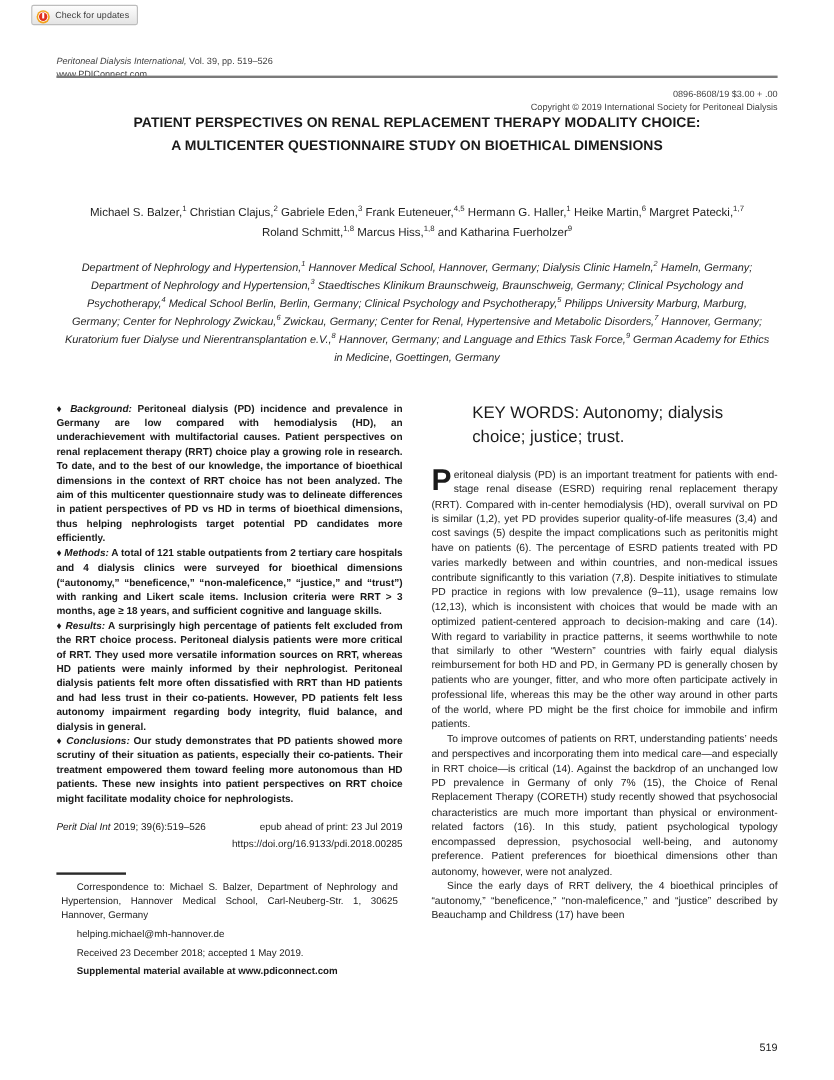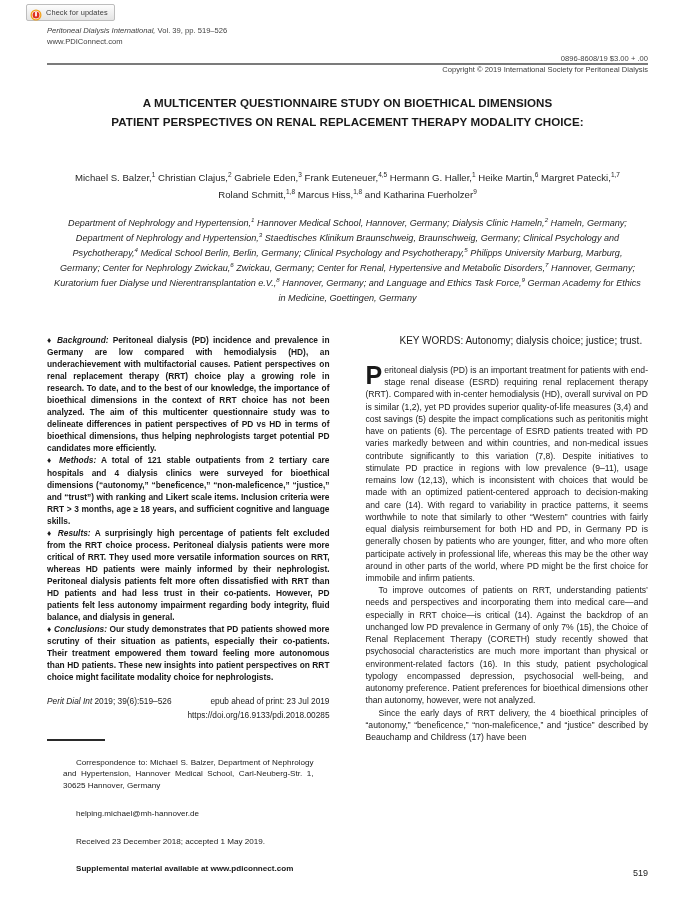--- a/index.html
+++ b/index.html
@@ -43,21 +43,21 @@
     letter-spacing: .1px;
     white-space: nowrap;
     line-height: 1;
   }
 
   
   .jhead {
     position: absolute;
     left: 47px;
     right: 47px;
-    top: 26px;
+    top: 46px;
     display: flex;
     justify-content: space-between;
     align-items: flex-start;
   }
   .jhead .left, .jhead .right {
     font-size: 7.6px;
     line-height: 1.42;
     color: #3f3f3f;
   }
   .jhead .right { text-align: right; margin-top: 28px; }
@@ -116,21 +116,21 @@
   }
 
   
   .cols {
     position: absolute;
     left: 47px;
     right: 47px;
     top: 334px;
     bottom: 28px;
     display: flex;
-    gap: 36px;
+    gap: 24px;
   }
   .col { width: 289px; position: relative; }
 
   .abs-p {
     font-size: 8.35px;
     line-height: 1.445;
     font-weight: bold;
     text-align: justify;
     margin: 0 0 0 0;
     color: #1a1a1a;
@@ -154,28 +154,28 @@
     height: 1.4px;
     background: #2a2a2a;
     margin: 18px 0 5px 0;
   }
   .footnote {
     font-size: 8.1px;
     line-height: 1.45;
     text-align: justify;
     color: #1a1a1a;
   }
-  .footnote p { margin: 16px; }
+  .footnote p { margin: 4px; }
   .footnote .indent { text-indent: 13px; }
   .footnote .sub { padding-left: 13px; }
   .footnote .bold { font-weight: bold; }
 
   
   .keywords {
-    font-size: 10px;
+    font-size: 14px;
     line-height: 1.4;
     color: #1a1a1a;
     margin: 0 0 16px 18px;
     padding-left: 16px;
   }
   .body-p {
     font-size: 8.6px;
     line-height: 1.425;
     text-align: justify;
     margin: 0;
@@ -225,22 +225,22 @@
       <div>www.PDIConnect.com</div>
     </div>
     <div class="right">
       <div>0896-8608/19 $3.00 + .00</div>
       <div>Copyright © 2019  International Society for Peritoneal Dialysis</div>
     </div>
   </div>
   <div class="rule"></div>
 
   <div class="title">
+    <div>PATIENT PERSPECTIVES ON RENAL REPLACEMENT THERAPY MODALITY CHOICE:</div>
     <div>A MULTICENTER QUESTIONNAIRE STUDY ON BIOETHICAL DIMENSIONS</div>
-    <div>PATIENT PERSPECTIVES ON RENAL REPLACEMENT THERAPY MODALITY CHOICE:</div>
   </div>
 
   <div class="authors">Michael S. Balzer,<sup>1</sup> Christian Clajus,<sup>2</sup> Gabriele Eden,<sup>3</sup> Frank Euteneuer,<sup>4,5</sup> Hermann G. Haller,<sup>1</sup> Heike Martin,<sup>6</sup> Margret Patecki,<sup>1,7</sup> Roland Schmitt,<sup>1,8</sup> Marcus Hiss,<sup>1,8</sup> and Katharina Fuerholzer<sup>9</sup></div>
 
   <div class="affil">Department of Nephrology and Hypertension,<sup>1</sup> Hannover Medical School, Hannover, Germany; Dialysis Clinic Hameln,<sup>2</sup> Hameln, Germany; Department of Nephrology and Hypertension,<sup>3</sup> Staedtisches Klinikum Braunschweig, Braunschweig, Germany; Clinical Psychology and Psychotherapy,<sup>4</sup> Medical School Berlin, Berlin, Germany; Clinical Psychology and Psychotherapy,<sup>5</sup> Philipps University Marburg, Marburg, Germany; Center for Nephrology Zwickau,<sup>6</sup> Zwickau, Germany; Center for Renal, Hypertensive and Metabolic Disorders,<sup>7</sup> Hannover, Germany; Kuratorium fuer Dialyse und Nierentransplantation e.V.,<sup>8</sup> Hannover, Germany; and Language and Ethics Task Force,<sup>9</sup> German Academy for Ethics in Medicine, Goettingen, Germany</div>
 
   <div class="cols">
 
     <div class="col">
       <p class="abs-p"><span class="bullet">♦</span> <span class="lead">Background:</span> Peritoneal dialysis (PD) incidence and prevalence in Germany are low compared with hemodialysis (HD), an underachievement with multifactorial causes. Patient perspectives on renal replacement therapy (RRT) choice play a growing role in research. To date, and to the best of our knowledge, the importance of bioethical dimensions in the context of RRT choice has not been analyzed. The aim of this multicenter questionnaire study was to delineate differences in patient perspectives of PD vs HD in terms of bioethical dimensions, thus helping nephrologists target potential PD candidates more efficiently.</p>

